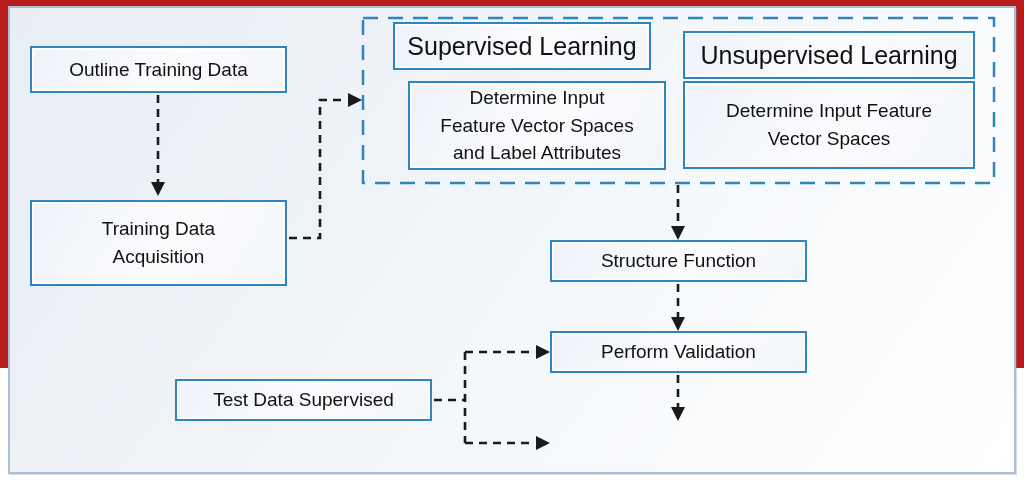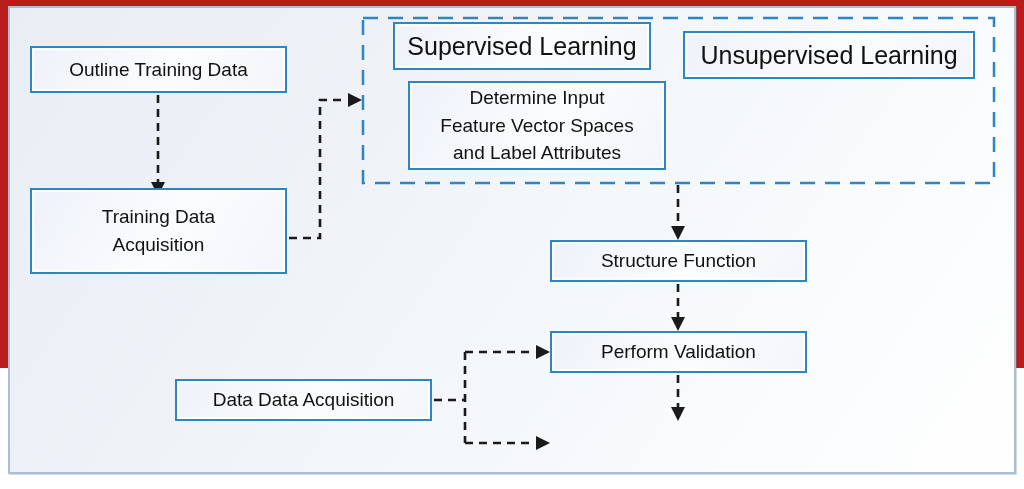--- a/index.html
+++ b/index.html
@@ -55,21 +55,21 @@
     stroke-width:2.6;
     stroke-dasharray:8 6;
     fill:none;
   }
   .arrowhead{
     fill:var(--connector);
     stroke:none;
   }
   
   #n-outline    {left:30px;  top:46px;  width:257px; height:47px;}
-  #n-training   {left:30px;  top:188px; width:257px; height:86px;}
+  #n-training   {left:30px;  top:200px; width:257px; height:86px;}
   #n-sup-head   {left:393px; top:22px;  width:258px; height:48px;}
   #n-sup-body   {left:393px; top:81px;  width:258px; height:89px;margin-left:15px;}
   #n-unsup-head {left:683px; top:31px;  width:292px; height:48px;}
   #n-unsup-body {left:683px; top:81px;  width:292px; height:88px;}
   #n-structure  {left:550px; top:240px; width:257px; height:42px;}
   #n-validate   {left:550px; top:331px; width:257px; height:42px;}
   #n-test       {left:175px; top:379px; width:257px; height:42px;}
   #n-evaluate   {left:550px; top:421px; width:257px; height:43px;}
 </style>
 </head>
@@ -108,17 +108,19 @@
   <div class="node" id="n-outline">Outline Training Data</div>
   <div class="node" id="n-training">Training Data
 Acquisition</div>
 
   <div class="node header" id="n-sup-head">Supervised Learning</div>
   <div class="node" id="n-sup-body">Determine Input
 Feature Vector Spaces
 and Label Attributes</div>
 
   <div class="node header" id="n-unsup-head">Unsupervised Learning</div>
+  <div class="node" id="n-unsup-body">Determine Input Feature
+Vector Spaces</div>
 
   <div class="node" id="n-structure">Structure Function</div>
   <div class="node" id="n-validate">Perform Validation</div>
-  <div class="node" id="n-test">Data Data Acquisition</div>
+  <div class="node" id="n-test">Test Data Supervised</div>
 </div>
 
 </body></html>

